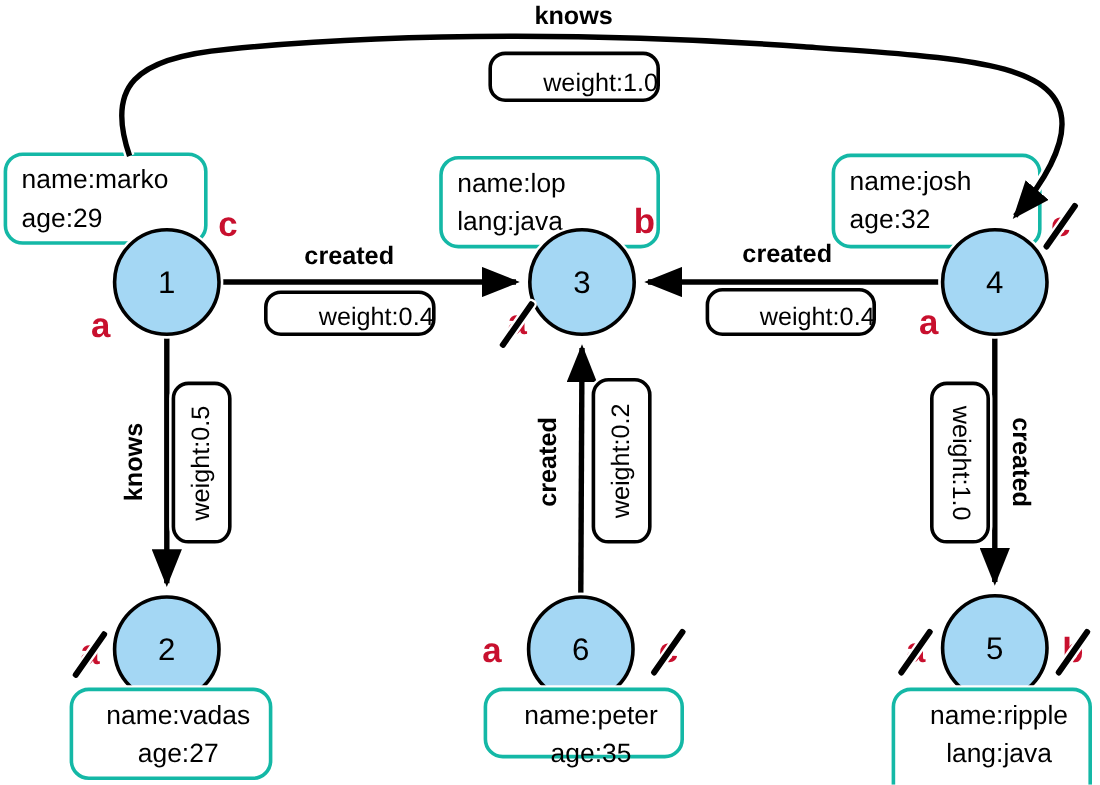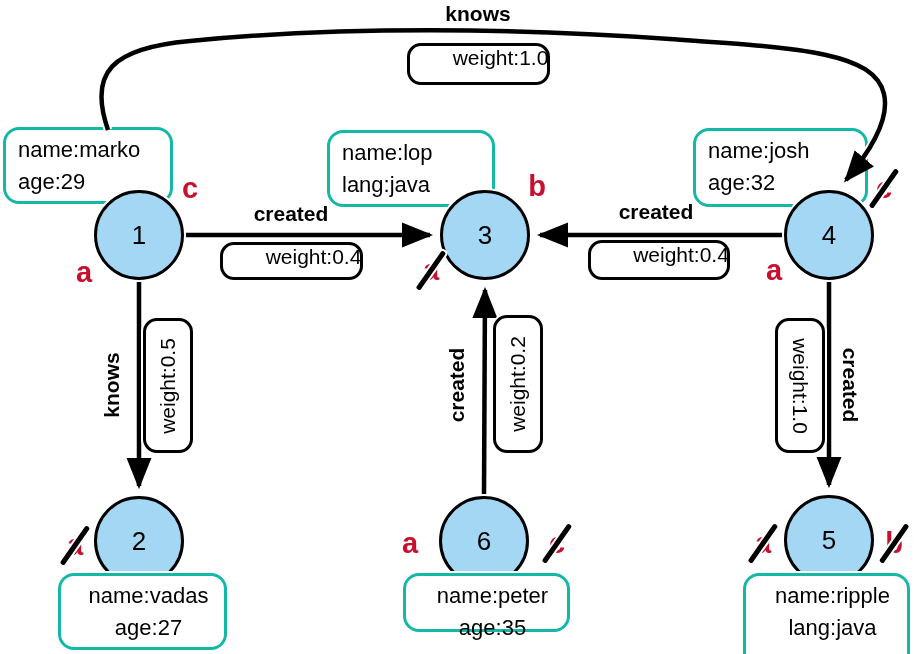--- a/index.html
+++ b/index.html
@@ -26,21 +26,21 @@
   .elabel{
     position:absolute;font-size:21px;font-weight:bold;white-space:nowrap;z-index:4;
     transform:translate(-50%,-50%);
     text-shadow:-2px -2px 0 #fff,2px -2px 0 #fff,-2px 2px 0 #fff,2px 2px 0 #fff,0 -2px 0 #fff,0 2px 0 #fff,-2px 0 0 #fff,2px 0 0 #fff;
   }
   .elabel.rot-ccw{transform:translate(-50%,-50%) rotate(-90deg);}
   .elabel.rot-cw{transform:translate(-50%,-50%) rotate(90deg);}
   .wbox{
     position:absolute;background:#fff;border:3px solid #000;border-radius:14px;
     box-shadow:0 0 0 2px #fff;box-sizing:border-box;z-index:4;
-    display:flex;align-items:flex-start;justify-content:center;font-size:21px;padding-left:44px;
+    display:flex;align-items:flex-end;justify-content:center;font-size:21px;padding-left:44px;
   }
   .wbox .vt{position:absolute;left:50%;top:50%;white-space:nowrap;}
   .wbox .vt.rot-ccw{transform:translate(-50%,-50%) rotate(-90deg);}
   .wbox .vt.rot-cw{transform:translate(-50%,-50%) rotate(90deg);}
   .mark{
     position:absolute;z-index:6;transform:translate(-50%,-50%);
     font-size:29px;font-weight:bold;color:#C8102E;line-height:1;
     text-shadow:-2px -2px 0 #fff,2px -2px 0 #fff,-2px 2px 0 #fff,2px 2px 0 #fff,0 -2px 0 #fff,0 2px 0 #fff,-2px 0 0 #fff,2px 0 0 #fff;
   }
   .slash{
@@ -89,21 +89,21 @@
     <g>
       <path class="halo" d="M 829,282 L 829,485"></path>
       <path class="wire" d="M 829,282 L 829,485" marker-end="url(#ah)"></path>
     </g>
   </svg>
 
   <div class="pbox" style="left:3px;top:127px;width:170px;height:77px">
     <div>name:marko</div>
     <div>age:29</div>
   </div>
-  <div class="pbox" style="left:327px;top:130px;width:168px;height:77px">
+  <div class="pbox" style="left:366px;top:130px;width:184px;height:77px">
     <div>name:lop</div>
     <div>lang:java</div>
   </div>
   <div class="pbox" style="left:693px;top:128px;width:175px;height:79px">
     <div>name:josh</div>
     <div>age:32</div>
   </div>
 
   <div class="node" style="left:94px;top:190px">
     <span class="num">1</span>

